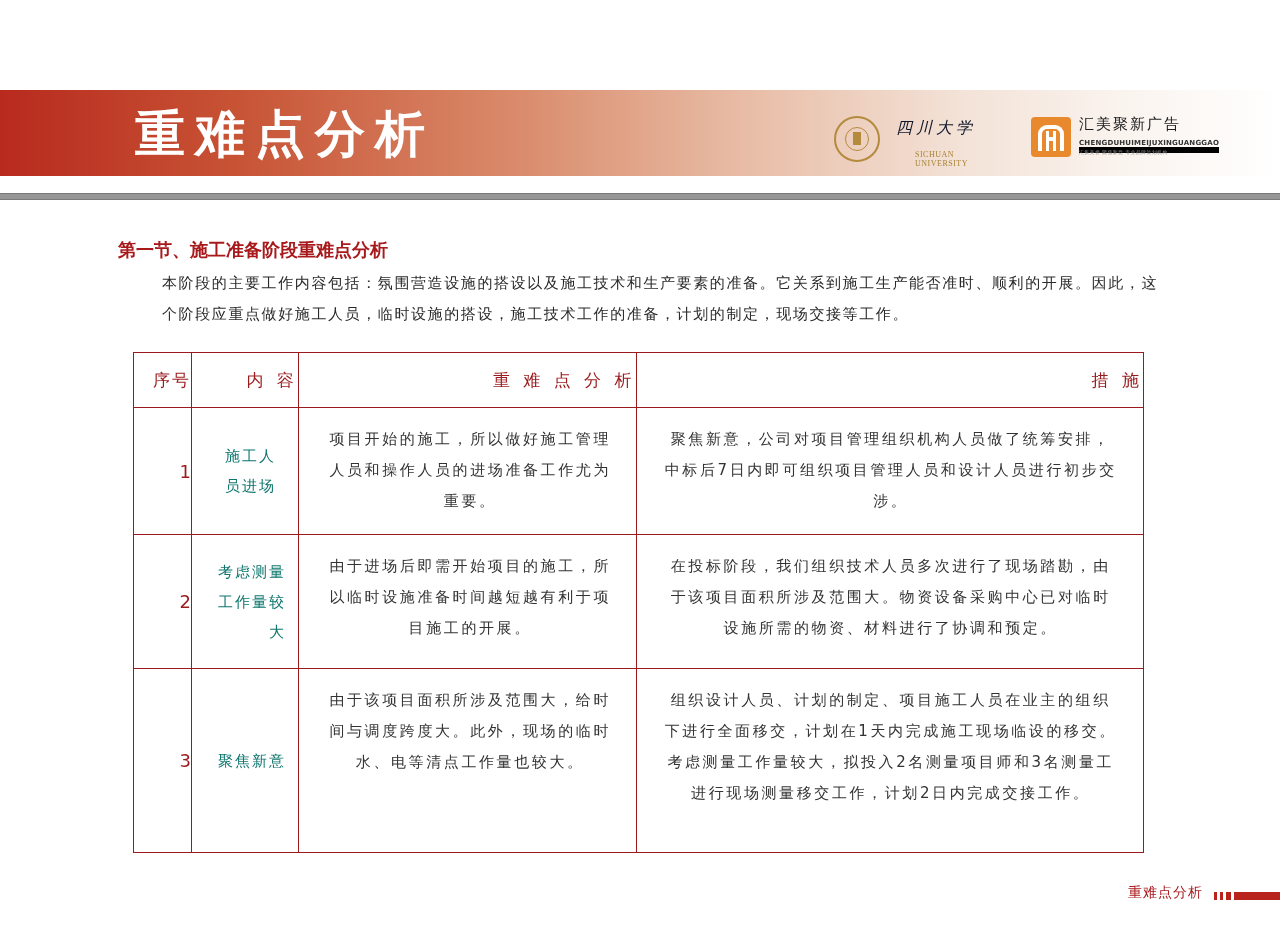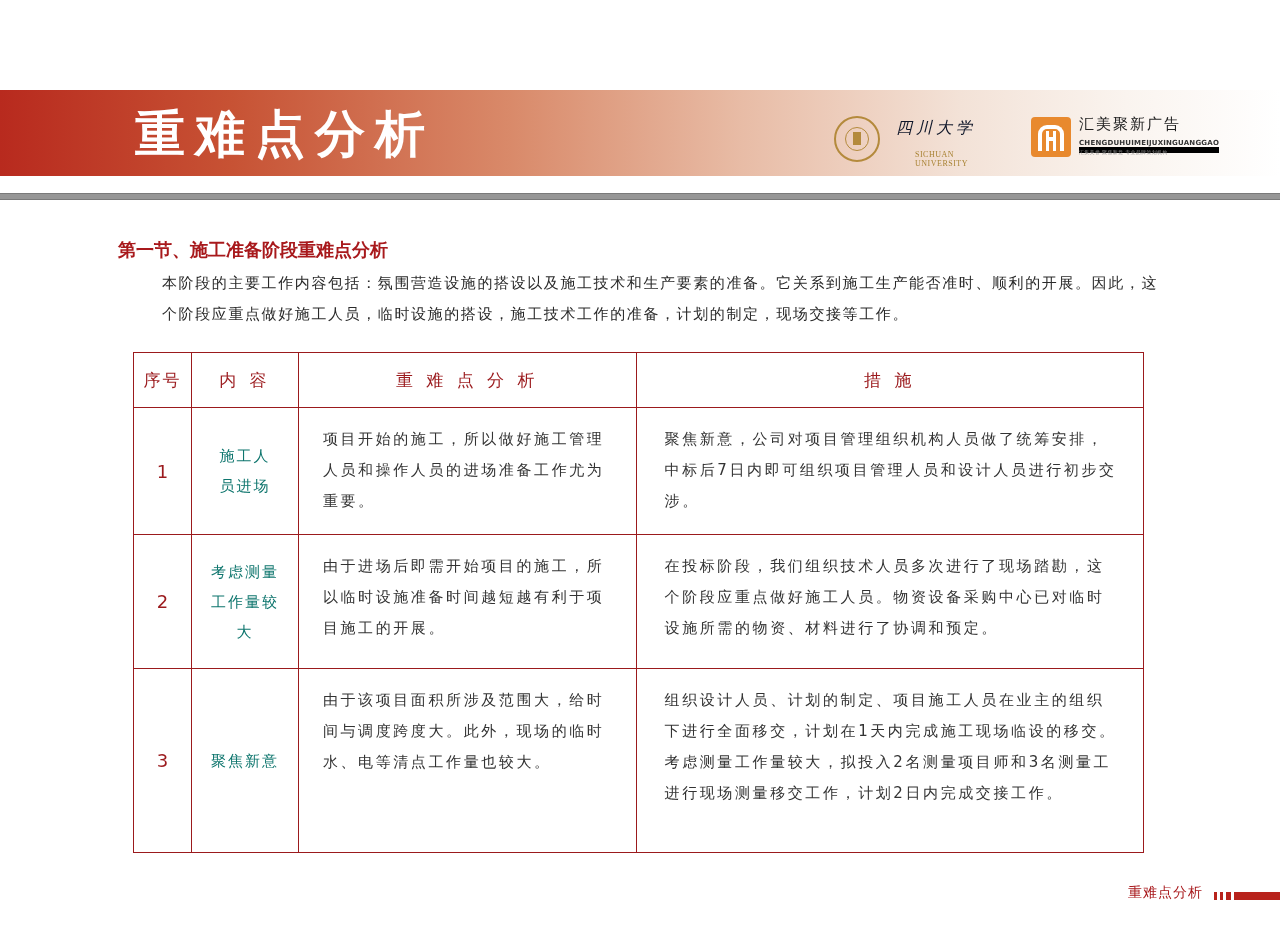--- a/index.html
+++ b/index.html
@@ -57,29 +57,29 @@
     position:absolute; left:118px; top:238px; font-size:18px; font-weight:bold; color:#a8191c;
   }
   .intro {
     position:absolute; left:134px; top:268px; width:1012px; font-size:15px; line-height:31px;
     color:#2a2a2a; letter-spacing:1.6px;margin-left:28px;
   }
   table.grid {
     position:absolute; left:133px; top:352px; width:1011px; border-collapse:collapse;
   }
   table.grid th, table.grid td {
-    border:1.5px solid #9b1a1d; text-align:center; vertical-align:middle; padding:0;
+    border:1.5px solid #9b1a1d; text-align:right; vertical-align:middle; padding:0;
   }
   table.grid th {
     height:54px; font-size:17px; color:#9b1a1d; font-weight:normal; letter-spacing:4px;
   }
   table.grid td.num { font-size:18px; color:#9b1a1d; }
   table.grid td.content { font-size:15px; line-height:30px; color:#0f766e; letter-spacing:2px; padding:0 12px; }
   table.grid td.text {
-    text-align:left; font-size:15px; line-height:31px; color:#333; letter-spacing:2.6px;
+    text-align:center; font-size:15px; line-height:31px; color:#333; letter-spacing:2.6px;
     vertical-align:top; padding:16px 18px 14px 24px;
   }
   table.grid td.text.measure { padding-left:28px; padding-right:26px; }
   .footer-label {
     position:absolute; left:1128px; top:884px; font-size:14px; color:#a8191c; letter-spacing:1px;
   }
   .footer-marks { position:absolute; left:1214px; top:892px; height:8px; width:66px; }
   .footer-marks span { position:absolute; top:0; height:8px; background:#b8231c; }
 </style>
 </head>
@@ -133,21 +133,21 @@
     <tr style="height:127px">
       <td class="num">1</td>
       <td class="content" style="padding:0 22px">施工人员进场</td>
       <td class="text">项目开始的施工，所以做好施工管理人员和操作人员的进场准备工作尤为重要。</td>
       <td class="text measure">聚焦新意，公司对项目管理组织机构人员做了统筹安排，中标后7日内即可组织项目管理人员和设计人员进行初步交涉。</td>
     </tr>
     <tr style="height:134px">
       <td class="num">2</td>
       <td class="content">考虑测量工作量较大</td>
       <td class="text">由于进场后即需开始项目的施工，所以临时设施准备时间越短越有利于项目施工的开展。</td>
-      <td class="text measure">在投标阶段，我们组织技术人员多次进行了现场踏勘，这个阶段应重点做好施工人员。物资设备采购中心已对临时设施所需的物资、材料进行了协调和预定。</td>
+      <td class="text measure">在投标阶段，我们组织技术人员多次进行了现场踏勘，由于该项目面积所涉及范围大。物资设备采购中心已对临时设施所需的物资、材料进行了协调和预定。</td>
     </tr>
     <tr style="height:184px">
       <td class="num">3</td>
       <td class="content">聚焦新意</td>
       <td class="text">由于该项目面积所涉及范围大，给时间与调度跨度大。此外，现场的临时水、电等清点工作量也较大。</td>
       <td class="text measure">组织设计人员、计划的制定、项目施工人员在业主的组织下进行全面移交，计划在1天内完成施工现场临设的移交。考虑测量工作量较大，拟投入2名测量项目师和3名测量工进行现场测量移交工作，计划2日内完成交接工作。</td>
     </tr>
   </tbody>
 </table>
 

